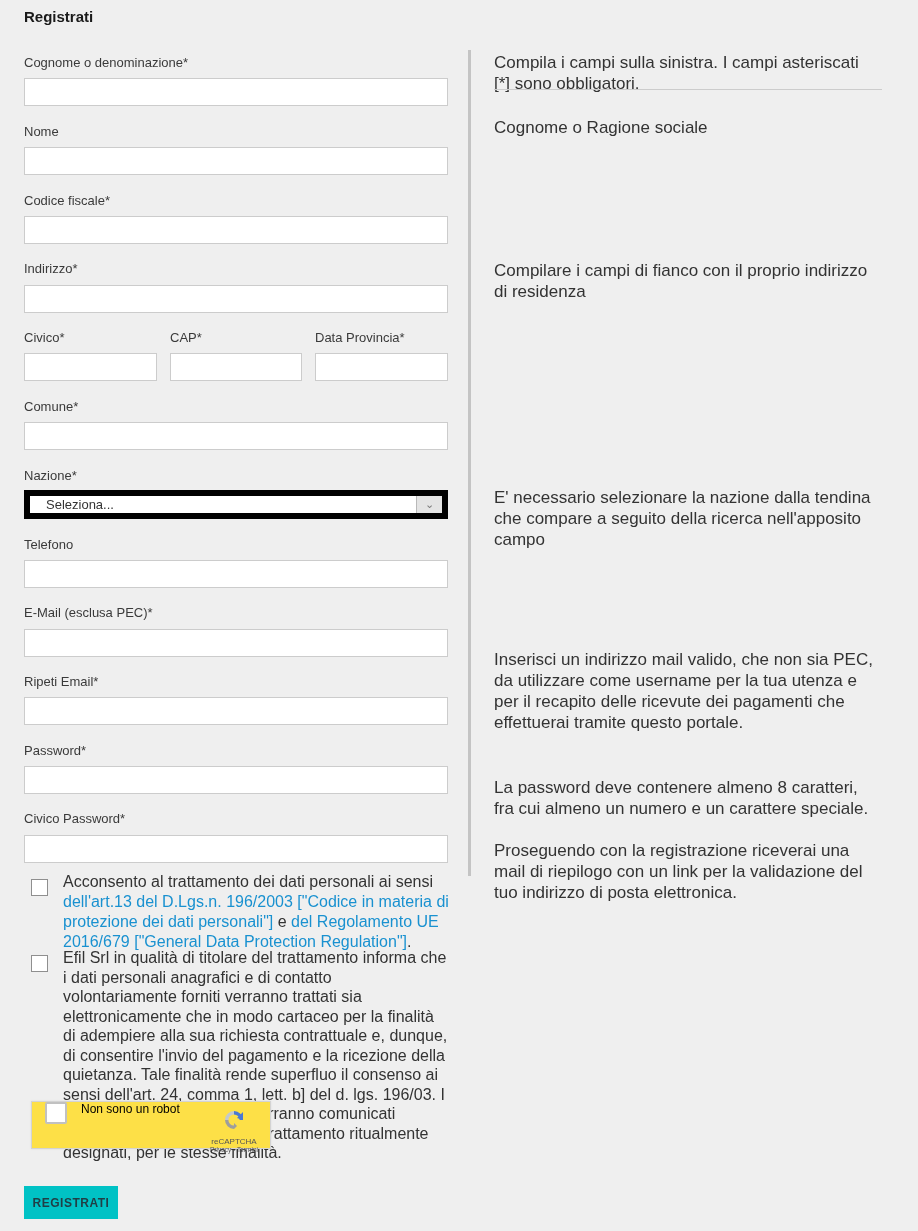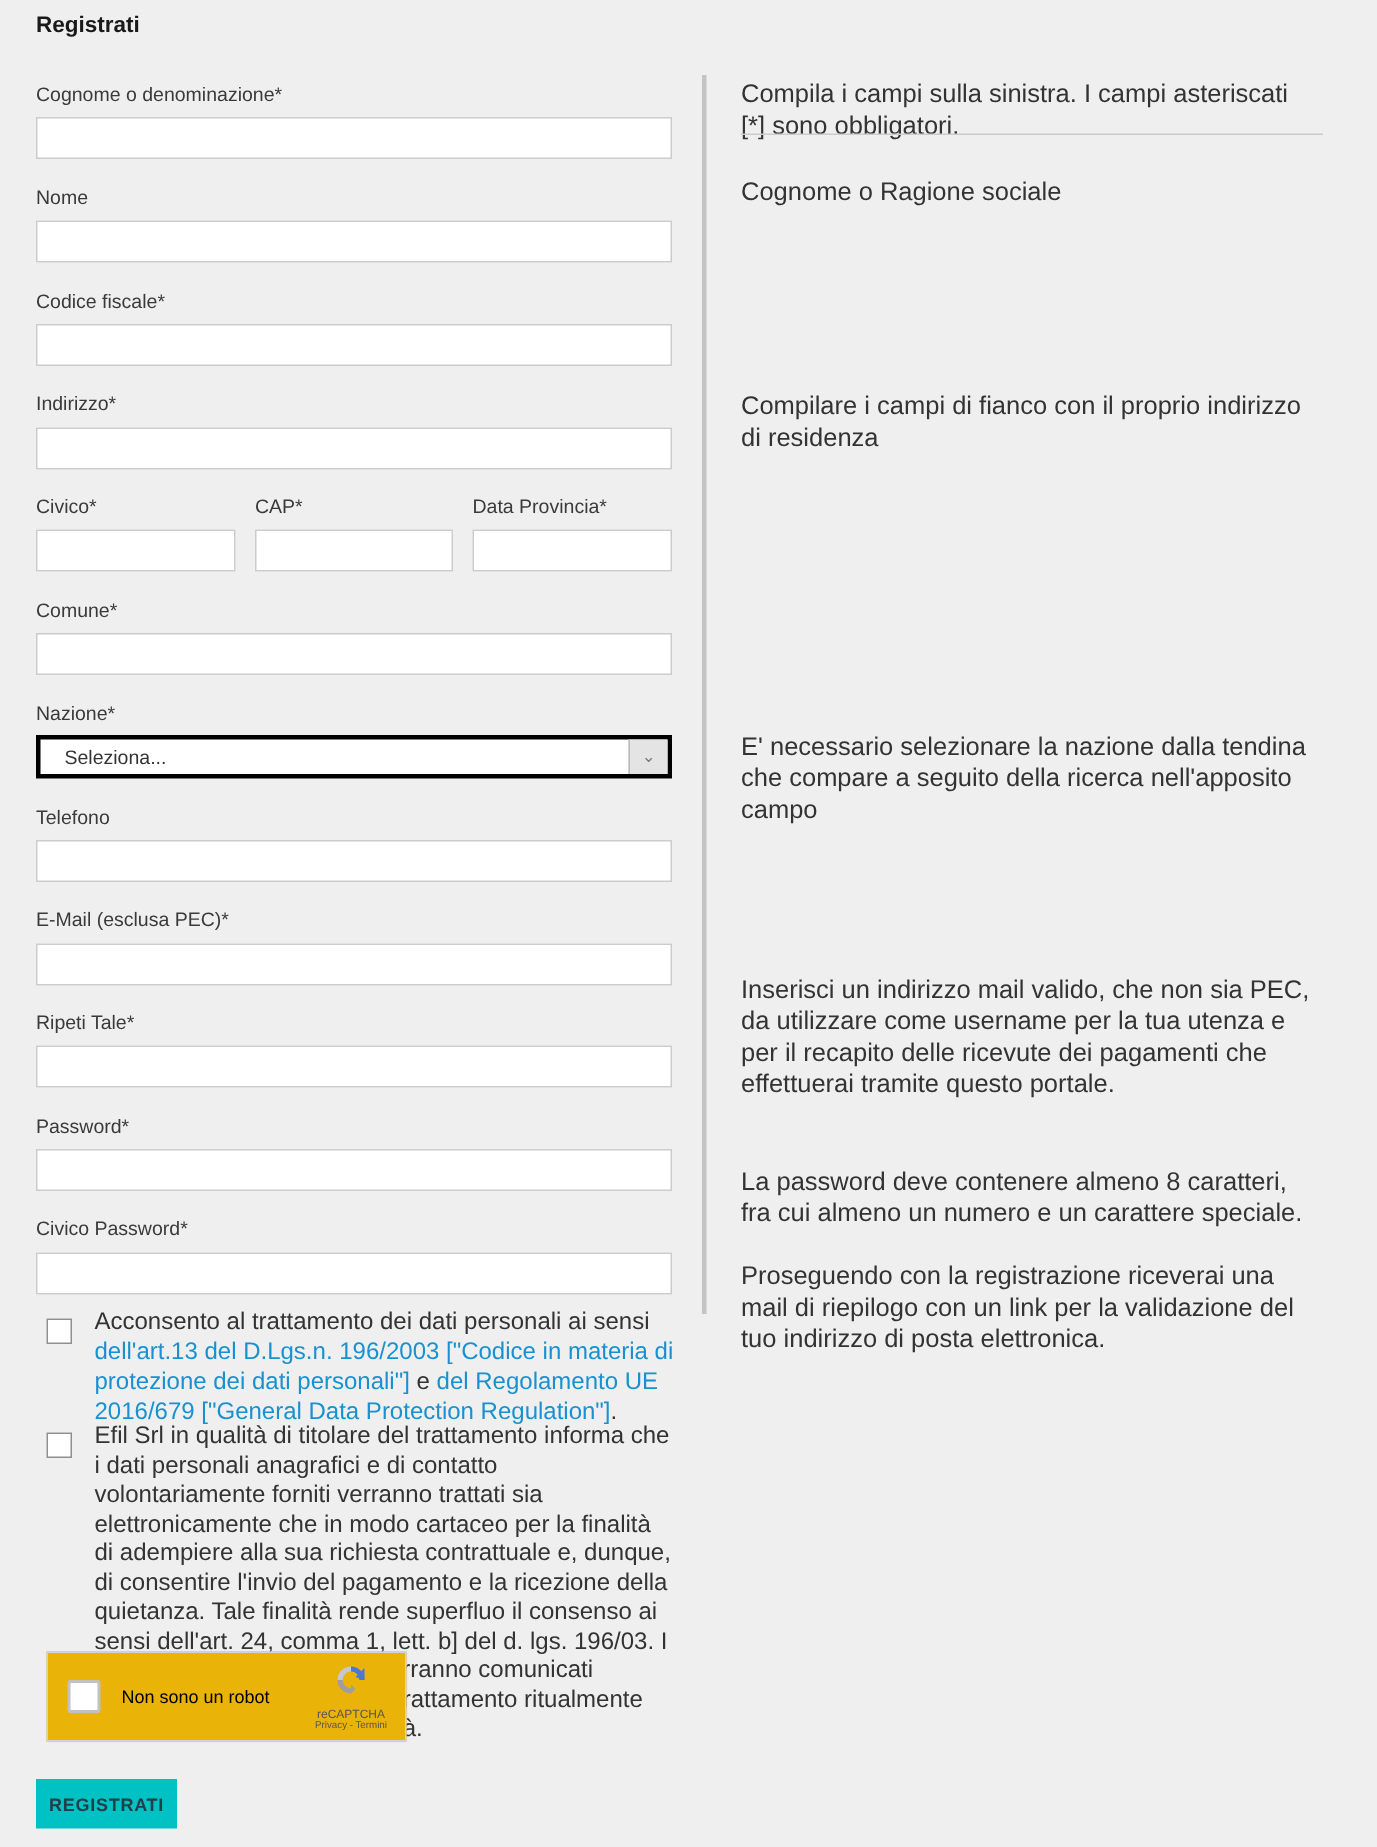--- a/index.html
+++ b/index.html
@@ -26,21 +26,21 @@
     border:1px solid #ccc;
     font-size:13px; color:#333;
     padding:0 8px;
     outline:none;
   }
   .text-input.small { width:133px; }
   .select-box {
     left:24px;
     width:424px; height:29px;
     background:#fff;
-    border:3px solid #000000;
+    border:6px solid #000000;
     display:flex; align-items:center;
     cursor:default;
   }
   .select-text { font-size:13px; color:#333; padding-left:16px; flex:1; }
   .select-arrow-btn {
     width:26px; height:100%;
     background:#e4e4e4;
     border-left:1px solid #b9b9b9;
     display:flex; align-items:center; justify-content:center;
     color:#7a7a7a; font-size:11px;
@@ -62,25 +62,25 @@
   .cb2-box { left:31px; top:955px; }
   .consent-text {
     left:63px; width:386px;
     font-size:16px; color:#333; line-height:20px;
   }
   .consent-text a, .link {
     color:#1991d0; text-decoration:none; cursor:pointer;
   }
   .recaptcha {
     left:31px; top:1101px;
-    width:240px; height:60px;
-    background:#eab308;
+    width:240px; height:48px;
+    background:#fde047;
     border:1px solid #d3d3d3;
     box-shadow:0 0 2px rgba(0,0,0,0.08);
-    display:flex; align-items:center;
+    display:flex; 
   }
   .recaptcha-checkbox {
     width:22px; height:22px;
     margin-left:13px;
     background:#fff;
     border:2px solid #c1c1c1;
     border-radius:2px;
     cursor:pointer;
   }
   .recaptcha-label { font-size:12px; color:#000; margin-left:14px; }
@@ -133,21 +133,21 @@
   <span class="select-text">Seleziona...</span>
   <span class="select-arrow-btn">⌄</span>
 </div>
 
 <div class="abs field-label" style="top:537px">Telefono</div>
 <input class="abs text-input" style="top: 560px;" type="text" value="">
 
 <div class="abs field-label" style="top:605px">E-Mail (esclusa PEC)*</div>
 <input class="abs text-input" style="top: 629px;" type="text" value="">
 
-<div class="abs field-label" style="top:674px">Ripeti Tale*</div>
+<div class="abs field-label" style="top:674px">Ripeti Email*</div>
 <input class="abs text-input" style="top: 697px;" type="text" value="">
 
 <div class="abs field-label" style="top:743px">Password*</div>
 <input class="abs text-input" style="top: 766px;" type="password" value="">
 
 <div class="abs field-label" style="top:811px">Civico Password*</div>
 <input class="abs text-input" style="top: 835px;" type="password" value="">
 
 <span class="abs checkbox cb1-box"></span>
 <div class="abs consent-text" style="top:872px">

